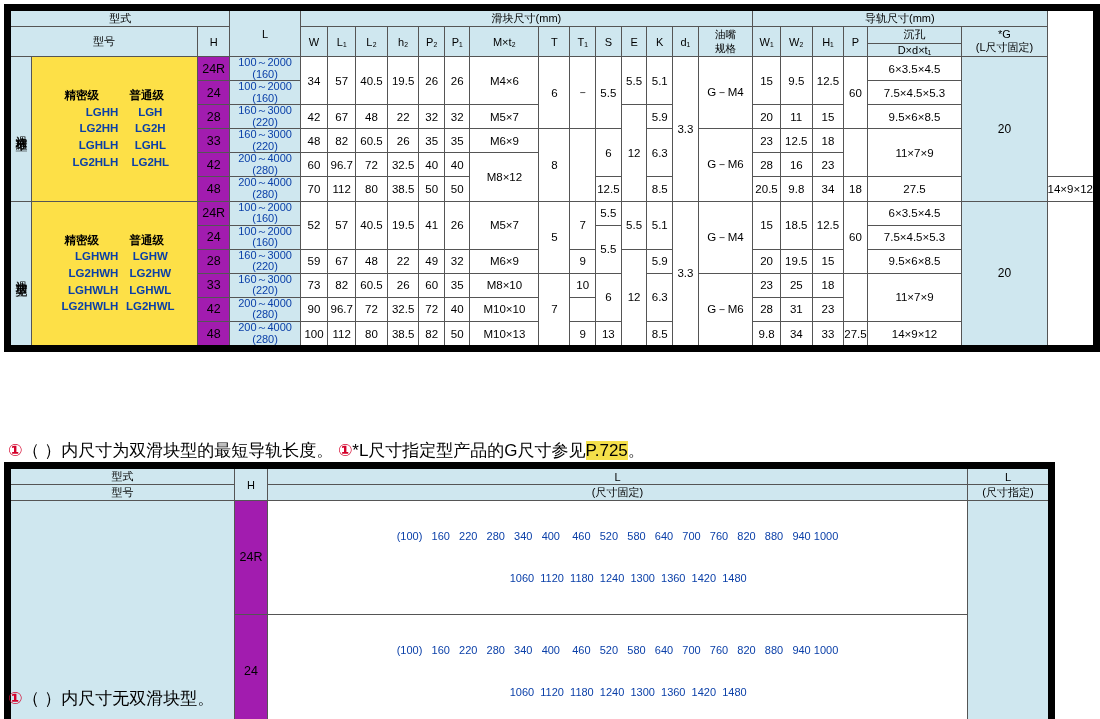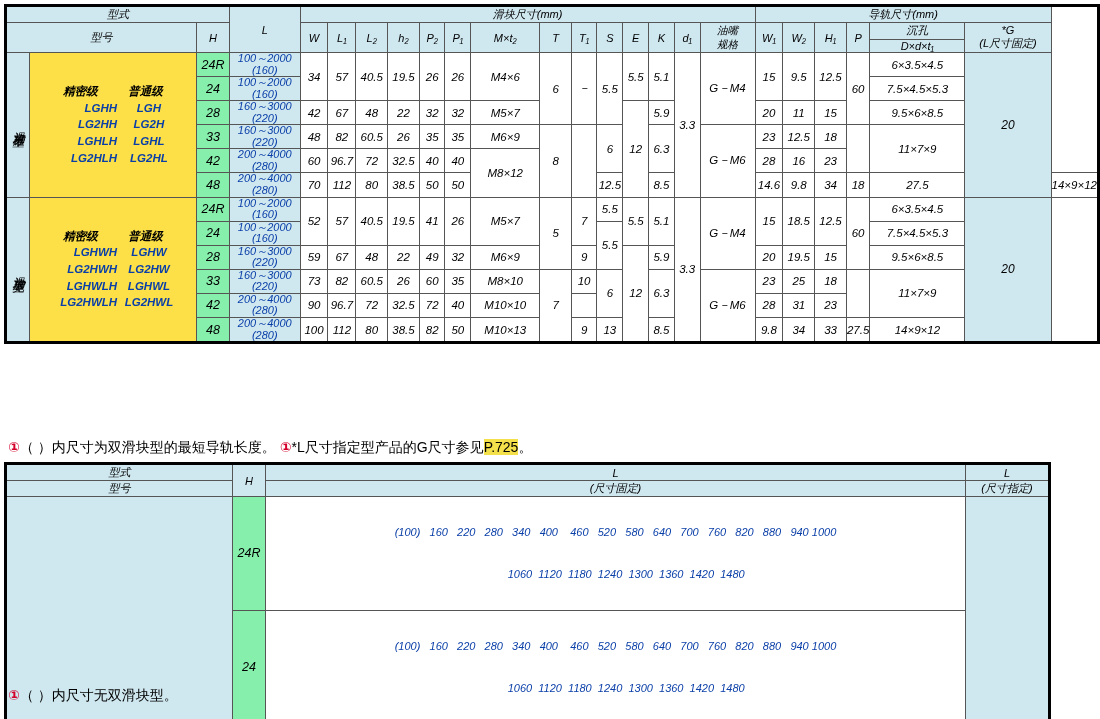--- a/index.html
+++ b/index.html
@@ -1,30 +1,30 @@
 <!DOCTYPE html>
 <html><head>
 <meta charset="utf-8">
 <style>
   html,body{margin:0;padding:0;background:#ffffff;}
   body{font-family:"Liberation Sans","DejaVu Sans",sans-serif;font-size:11px;color:#000;}
   .page{width:1100px;height:719px;position:relative;overflow:hidden;}
   table{border-collapse:collapse;}
-  .t1,.t2{border:3px solid #000000;table-layout:fixed;font-style:italic;}
+  .t1,.t2{border:7px solid #000000;table-layout:fixed;}
   .t1 td,.t1 th,.t2 td,.t2 th{border:1px solid #555;text-align:center;vertical-align:middle;padding:0;font-weight:normal;}
   .hdr{background:#cfe7ef;font-size:11px;}
   .cellwhite{background:#ffffff;}
   .num{font-size:11.5px;}
   .lcell{background:#cfe7ef;color:#0a3fa8;font-weight:bold;font-size:11px;line-height:1.05;}
-  .hsize{background:#86efac;font-weight:bold;font-size:12.5px;}
+  .hsize{background:#a21caf;font-weight:bold;font-size:12.5px;}
   .vert{writing-mode:vertical-rl;text-orientation:upright;letter-spacing:1px;font-size:12px;background:#cfe7ef;line-height:1.1;}
   .modelcell{background:#fde047;text-align:left;padding:4px 6px;font-size:11.5px;line-height:1.45;}
   .modelcell .grade{color:#000;font-weight:bold;}
   .modelcell .mdl{color:#0a3fa8;font-weight:bold;}
-  .note{font-size:14px;padding:3px 2px 2px 4px;color:#000;}
+  .note{font-size:17px;padding:3px 2px 2px 4px;color:#000;}
   .note .circ{color:#d4002a;font-weight:bold;}
   .hl{background:#f4e04a;}
   .tbl2wrap{position:absolute;left:4px;top:462px;}
   .tbl1wrap{position:absolute;left:4px;top:4px;}
   .note1{position:absolute;left:4px;top:436px;}
   .note2{position:absolute;left:4px;top:684px;}
   .lnums{font-size:11px;color:#0a3fa8;font-weight:bold;text-align:left;padding:1px 2px 1px 4px;line-height:1.28;white-space:pre;}
   .m2{background:#cfe7ef;text-align:left;padding:4px 6px;font-size:11.5px;line-height:1.5;}
   .gcell{background:#cfe7ef;font-size:12px;}
   .small{font-size:10.5px;margin-left:38px;}
@@ -215,21 +215,21 @@
           <div>(280)</div>
         </td>
         <td class="cellwhite num">70</td>
         <td class="cellwhite num">112</td>
         <td class="cellwhite num">80</td>
         <td class="cellwhite num">38.5</td>
         <td class="cellwhite num">50</td>
         <td class="cellwhite num">50</td>
         <td class="cellwhite num">12.5</td>
         <td class="cellwhite num">8.5</td>
-        <td class="cellwhite num">14.6</td>
+        <td class="cellwhite num">20.5</td>
         <td class="cellwhite num">9.8</td>
         <td class="cellwhite num">34</td>
         <td class="cellwhite num">18</td>
         <td class="cellwhite num">27.5</td>
         <td class="cellwhite num">14×9×12</td>
       </tr>
 
       <tr>
         <td class="vert" rowspan="6">滑块加宽型</td>
         <td class="modelcell" rowspan="6">

